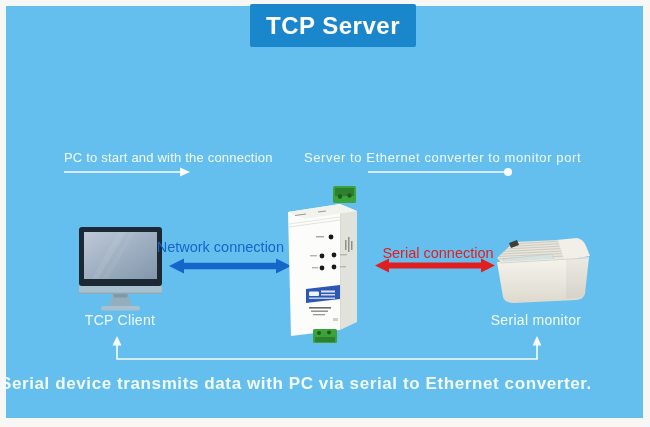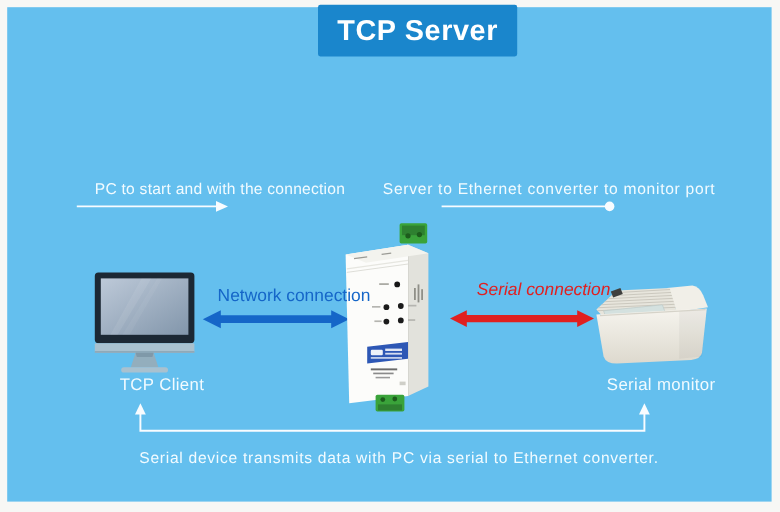--- a/index.html
+++ b/index.html
@@ -1,37 +1,37 @@
 <!DOCTYPE html>
 <html style="--c-background: #64bfee; --c-frame: #f7f7f5; --c-title_bg: #1a86cc; --c-white_text: #f2fbff; --c-network_blue: #1566c8; --c-serial_red: #e02020; --c-terminal_green: #3aa33a; --c-converter_label_blue: #2d57b5;"><head>
 <meta charset="utf-8">
 <style>
   html,body{margin:0;padding:0;}
   body{font-family:"Liberation Sans",sans-serif;}
   .stage{position:relative;width:650px;height:427px;background:#f7f7f5;overflow:hidden;}
   .canvas{position:absolute;left:6px;top:6px;right:7px;bottom:9px;background:var(--c-background,#64bfee);}
-  .abs{position:absolute;margin-left:15px;}
+  .abs{position:absolute;}
   .title-box{
     left:250px;top:4px;width:166px;height:43px;
     background:var(--c-title_bg,#1a86cc);
     color:#ffffff;font-size:24px;font-weight:bold;
     display:flex;align-items:center;justify-content:center;
     letter-spacing:.5px;border-radius:2px;
   }
   .white-note{color:var(--c-white_text,#f2fbff);font-size:13px;letter-spacing:.2px;white-space:nowrap;}
   .ann-left{left:64px;top:150px;}
   .ann-right{left:304px;top:150px;letter-spacing:.6px;}
   .link-label{font-size:14.5px;white-space:nowrap;text-align:center;}
-  .net-label{left:160px;top:239px;width:140px;color:var(--c-network_blue,#1566c8);}
-  .ser-label{left:372px;top:234px;width:132px;color:var(--c-serial_red,#e02020);font-style:italic;}
+  .net-label{left:144px;top:239px;width:140px;color:var(--c-network_blue,#1566c8);text-align:right;}
+  .ser-label{left:372px;top:245px;width:132px;color:var(--c-serial_red,#e02020);}
   .node-label{color:var(--c-white_text,#f2fbff);font-size:14px;text-align:center;white-space:nowrap;letter-spacing:.3px;}
   .client-label{left:68px;top:312px;width:104px;}
   .device-label{left:485px;top:312px;width:102px;}
-  .bottom-note{left:0;right:0;top:374px;text-align:center;color:var(--c-white_text,#f2fbff);
-    font-size:13px;letter-spacing:.6px;}
+  .bottom-note{left:0;right:0;top:374px;text-align:left;color:var(--c-white_text,#f2fbff);
+    font-size:17px;letter-spacing:.6px;font-weight:bold;}
   svg.overlay{position:absolute;left:0;top:0;pointer-events:none;}
   .wline{stroke:#f8fcff;stroke-width:1.6;fill:none;}
   .wfill{fill:#f8fcff;}
   .netfill{fill:var(--c-network_blue,#1566c8);}
   .netstroke{stroke:var(--c-network_blue,#1566c8);}
   .redfill{fill:var(--c-serial_red,#e02020);}
   .redstroke{stroke:var(--c-serial_red,#e02020);}
 </style>
 </head>
 <body>

